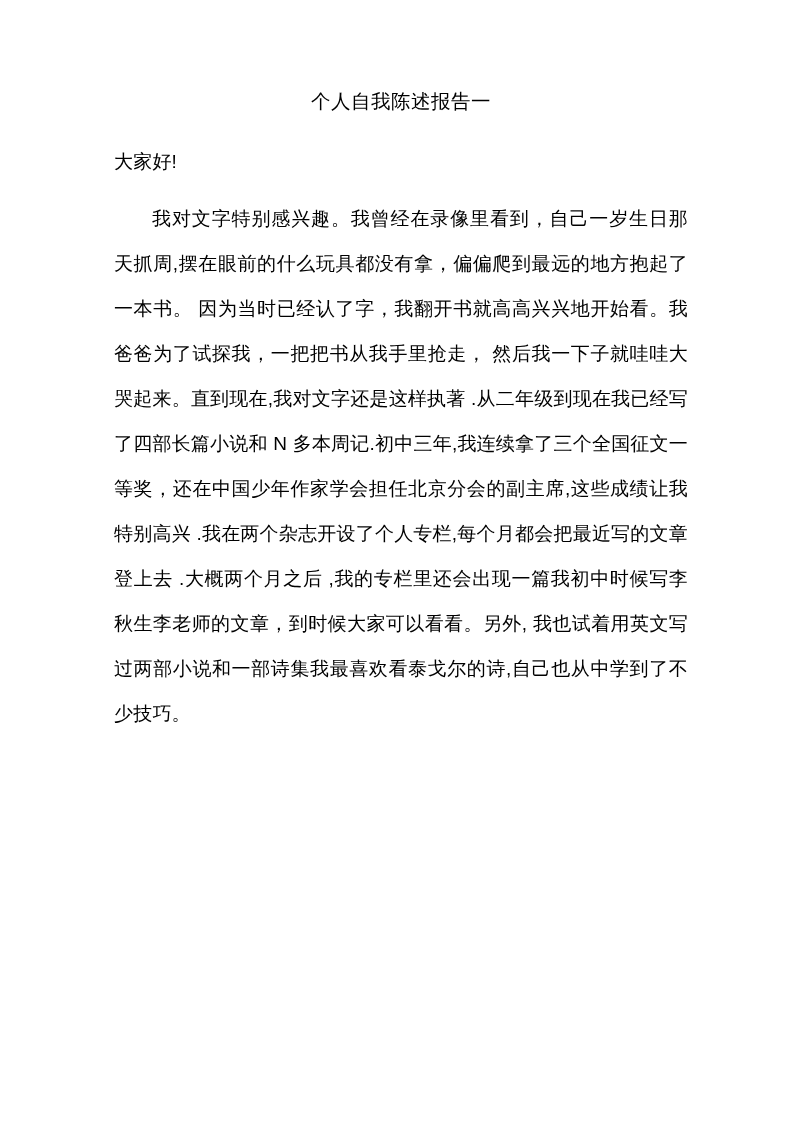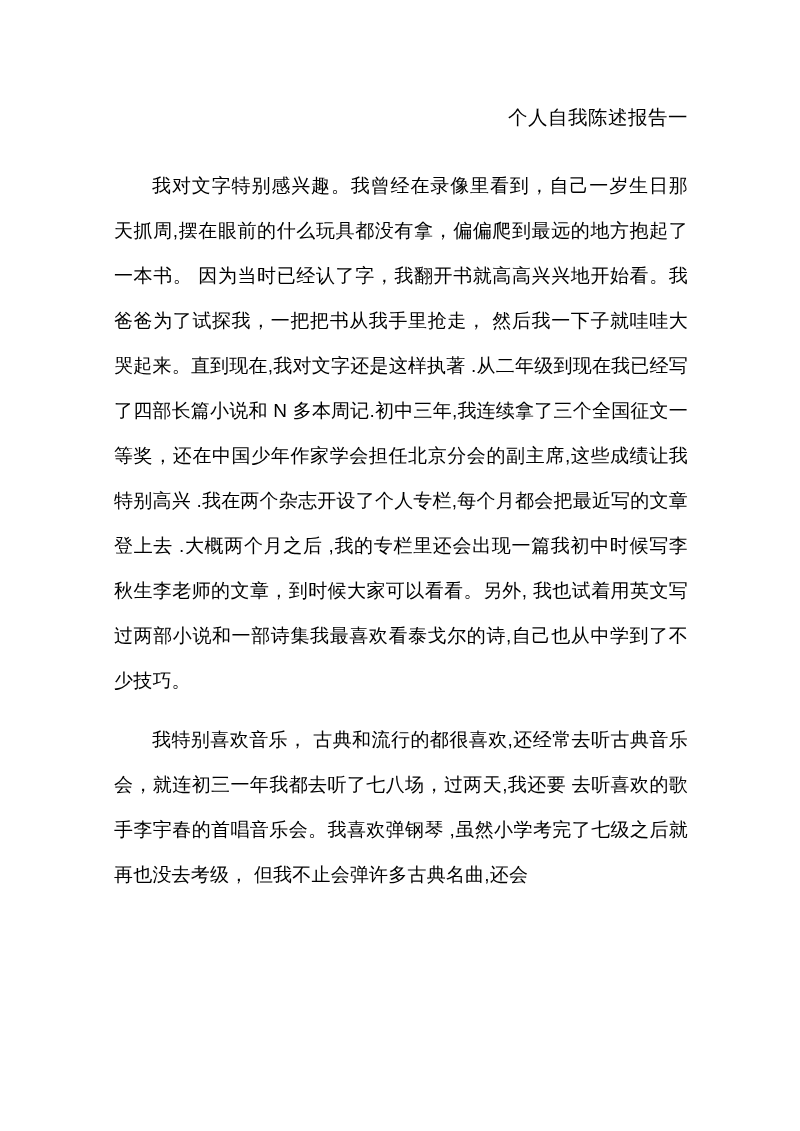--- a/index.html
+++ b/index.html
@@ -16,25 +16,25 @@
   }
   .page {
     position: relative;
     width: 800px;
     height: 1131px;
     background: #ffffff;
     box-sizing: border-box;
     padding: 86px 112px 0 114px;
   }
   .doc-title {
-    text-align: right;
+    text-align: center;
     font-size: 19.5px;
     line-height: 1.6;
     letter-spacing: 0.5px;
-    margin: 16px 0 22px 0;
+    margin: 0 0 22px 0;
     font-weight: normal;
   }
   .para {
     font-size: 19px;
     line-height: 45px;
     margin: 0 0 6px 0;
     text-align: justify;
     text-justify: inter-ideograph;
     letter-spacing: 0.2px;
     word-break: break-word;
@@ -47,23 +47,23 @@
   }
   .spacer-sm { height: 8px; }
 </style>
 </head>
 <body>
 
 <div class="page">
 
   <h1 class="doc-title">个人自我陈述报告一</h1>
 
+  <p class="para greeting">大家好!</p>
 
 
   <div class="spacer-sm"></div>
 
   <p class="para indent">我对文字特别感兴趣。我曾经在录像里看到，自己一岁生日那天抓周,摆在眼前的什么玩具都没有拿，偏偏爬到最远的地方抱起了一本书。 因为当时已经认了字，我翻开书就高高兴兴地开始看。我爸爸为了试探我，一把把书从我手里抢走， 然后我一下子就哇哇大哭起来。直到现在,我对文字还是这样执著 .从二年级到现在我已经写了四部长篇小说和 N 多本周记.初中三年,我连续拿了三个全国征文一等奖，还在中国少年作家学会担任北京分会的副主席,这些成绩让我特别高兴 .我在两个杂志开设了个人专栏,每个月都会把最近写的文章登上去 .大概两个月之后 ,我的专栏里还会出现一篇我初中时候写李秋生李老师的文章，到时候大家可以看看。另外, 我也试着用英文写过两部小说和一部诗集我最喜欢看泰戈尔的诗,自己也从中学到了不少技巧。</p>
 
   <div class="spacer-sm"></div>
 
-  <p class="para indent">我特别喜欢音乐， 古典和流行的都很喜欢,还经常去听古典音乐会，就连初三一年我都去听了七八场，过两天,我还要 去听喜欢的歌手李宇春的首唱音乐会。我喜欢弹钢琴 ,虽然小学考完了七级之后就再也没去考级， 但我不止会弹许多古典名曲,还会</p>
 
 </div>
 
 </body></html>

